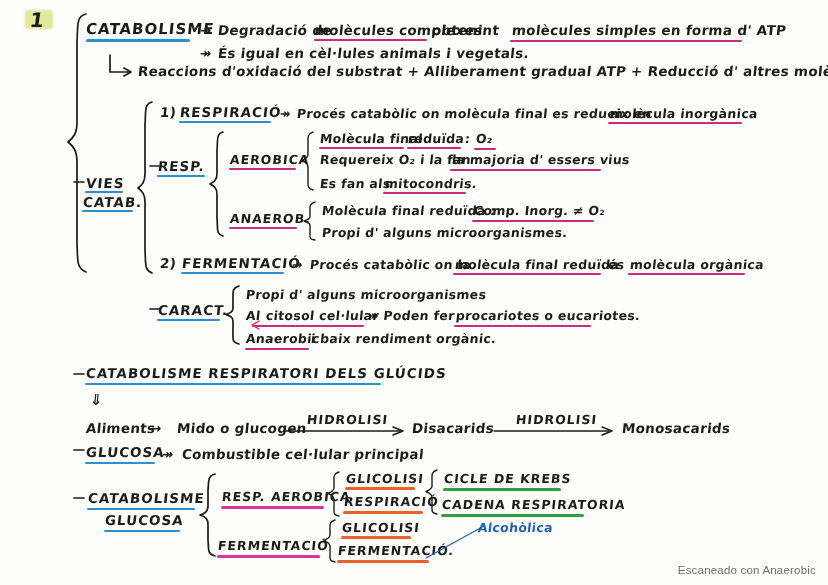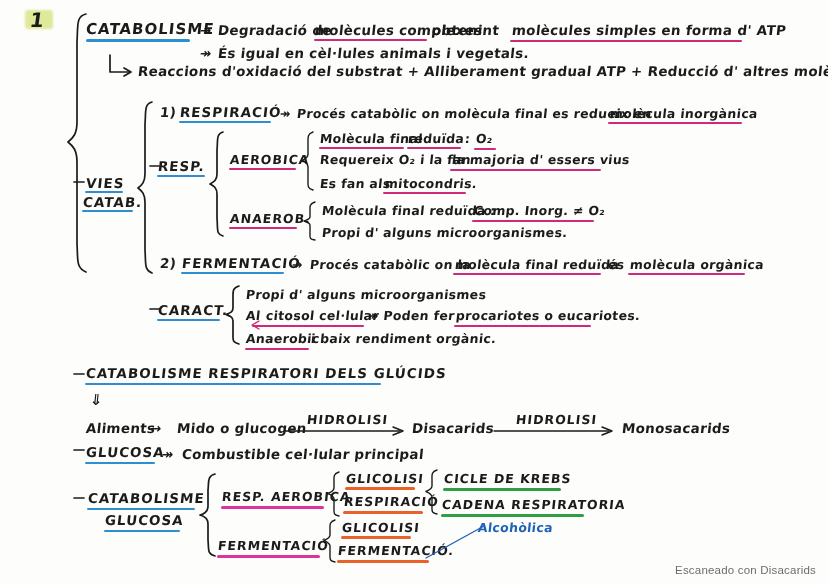--- a/index.html
+++ b/index.html
@@ -289,15 +289,15 @@
   <div class="hw slant cap sm" style="left:338px;top:543px;">FERMENTACIÓ.</div>
   <div class="ul orange" style="left:337px;top:560px;width:92px;"></div>
 
   <div class="brace" style="left:422px;top:522px;">
     <svg width="70" height="40" viewBox="0 0 70 40">
       <path class="stroke stroke-thin" style="stroke:#1f63b8" d="M62 4 L4 36"></path>
     </svg>
   </div>
   <div class="hw slant sm blue-txt" style="left:478px;top:520px;">Alcohòlica</div>
 
-  <div id="wm">Escaneado con Disacarids</div>
+  <div id="wm">Escaneado con Anaerobic</div>
 
 </div>
 
 </body></html>

